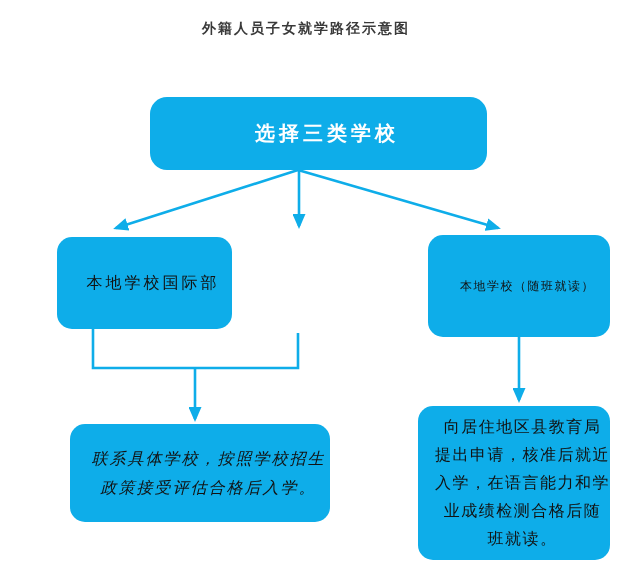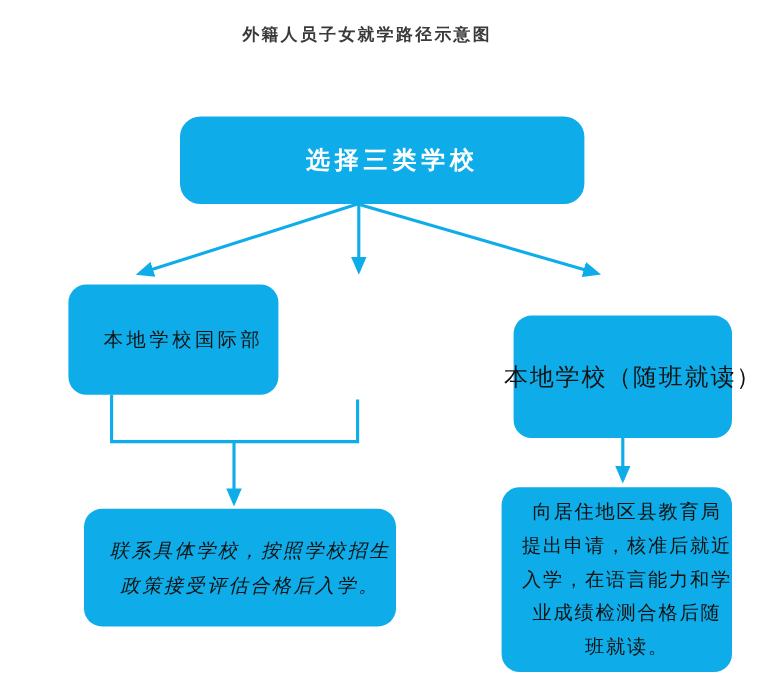--- a/index.html
+++ b/index.html
@@ -45,21 +45,21 @@
     left:150px;top:97px;width:337px;height:73px;
     border-radius:17px;
   }
   .node-root .line{
     font-family:"Liberation Sans","DejaVu Sans",sans-serif;
     font-size:20px;font-weight:700;letter-spacing:4px;
     color:var(--node-label-light);
   }
   .node-branch-1{left:10px;top:237px;width:175px;height:92px;font-size:16px;letter-spacing:3px;margin-left:47px;}
   .node-branch-2{left:222px;top:237px;width:162px;height:96px;font-size:16px;letter-spacing:2px;line-height:30px;}
-  .node-branch-3{left:428px;top:235px;width:182px;height:102px;font-size:20px;letter-spacing:1.5px;margin-top:28px;}
+  .node-branch-3{left:428px;top:235px;width:182px;height:102px;font-size:12px;letter-spacing:1.5px;}
   .node-outcome-1{left:70px;top:424px;width:260px;height:98px;font-size:16px;letter-spacing:2px;line-height:29px;font-style:italic;}
   .node-outcome-2{left:418px;top:406px;width:192px;height:154px;font-size:16px;letter-spacing:1.5px;line-height:28px;}
 </style>
 </head>
 <body>
 
 <div class="canvas">
 
   <div class="diagram-title">外籍人员子女就学路径示意图</div>
 

